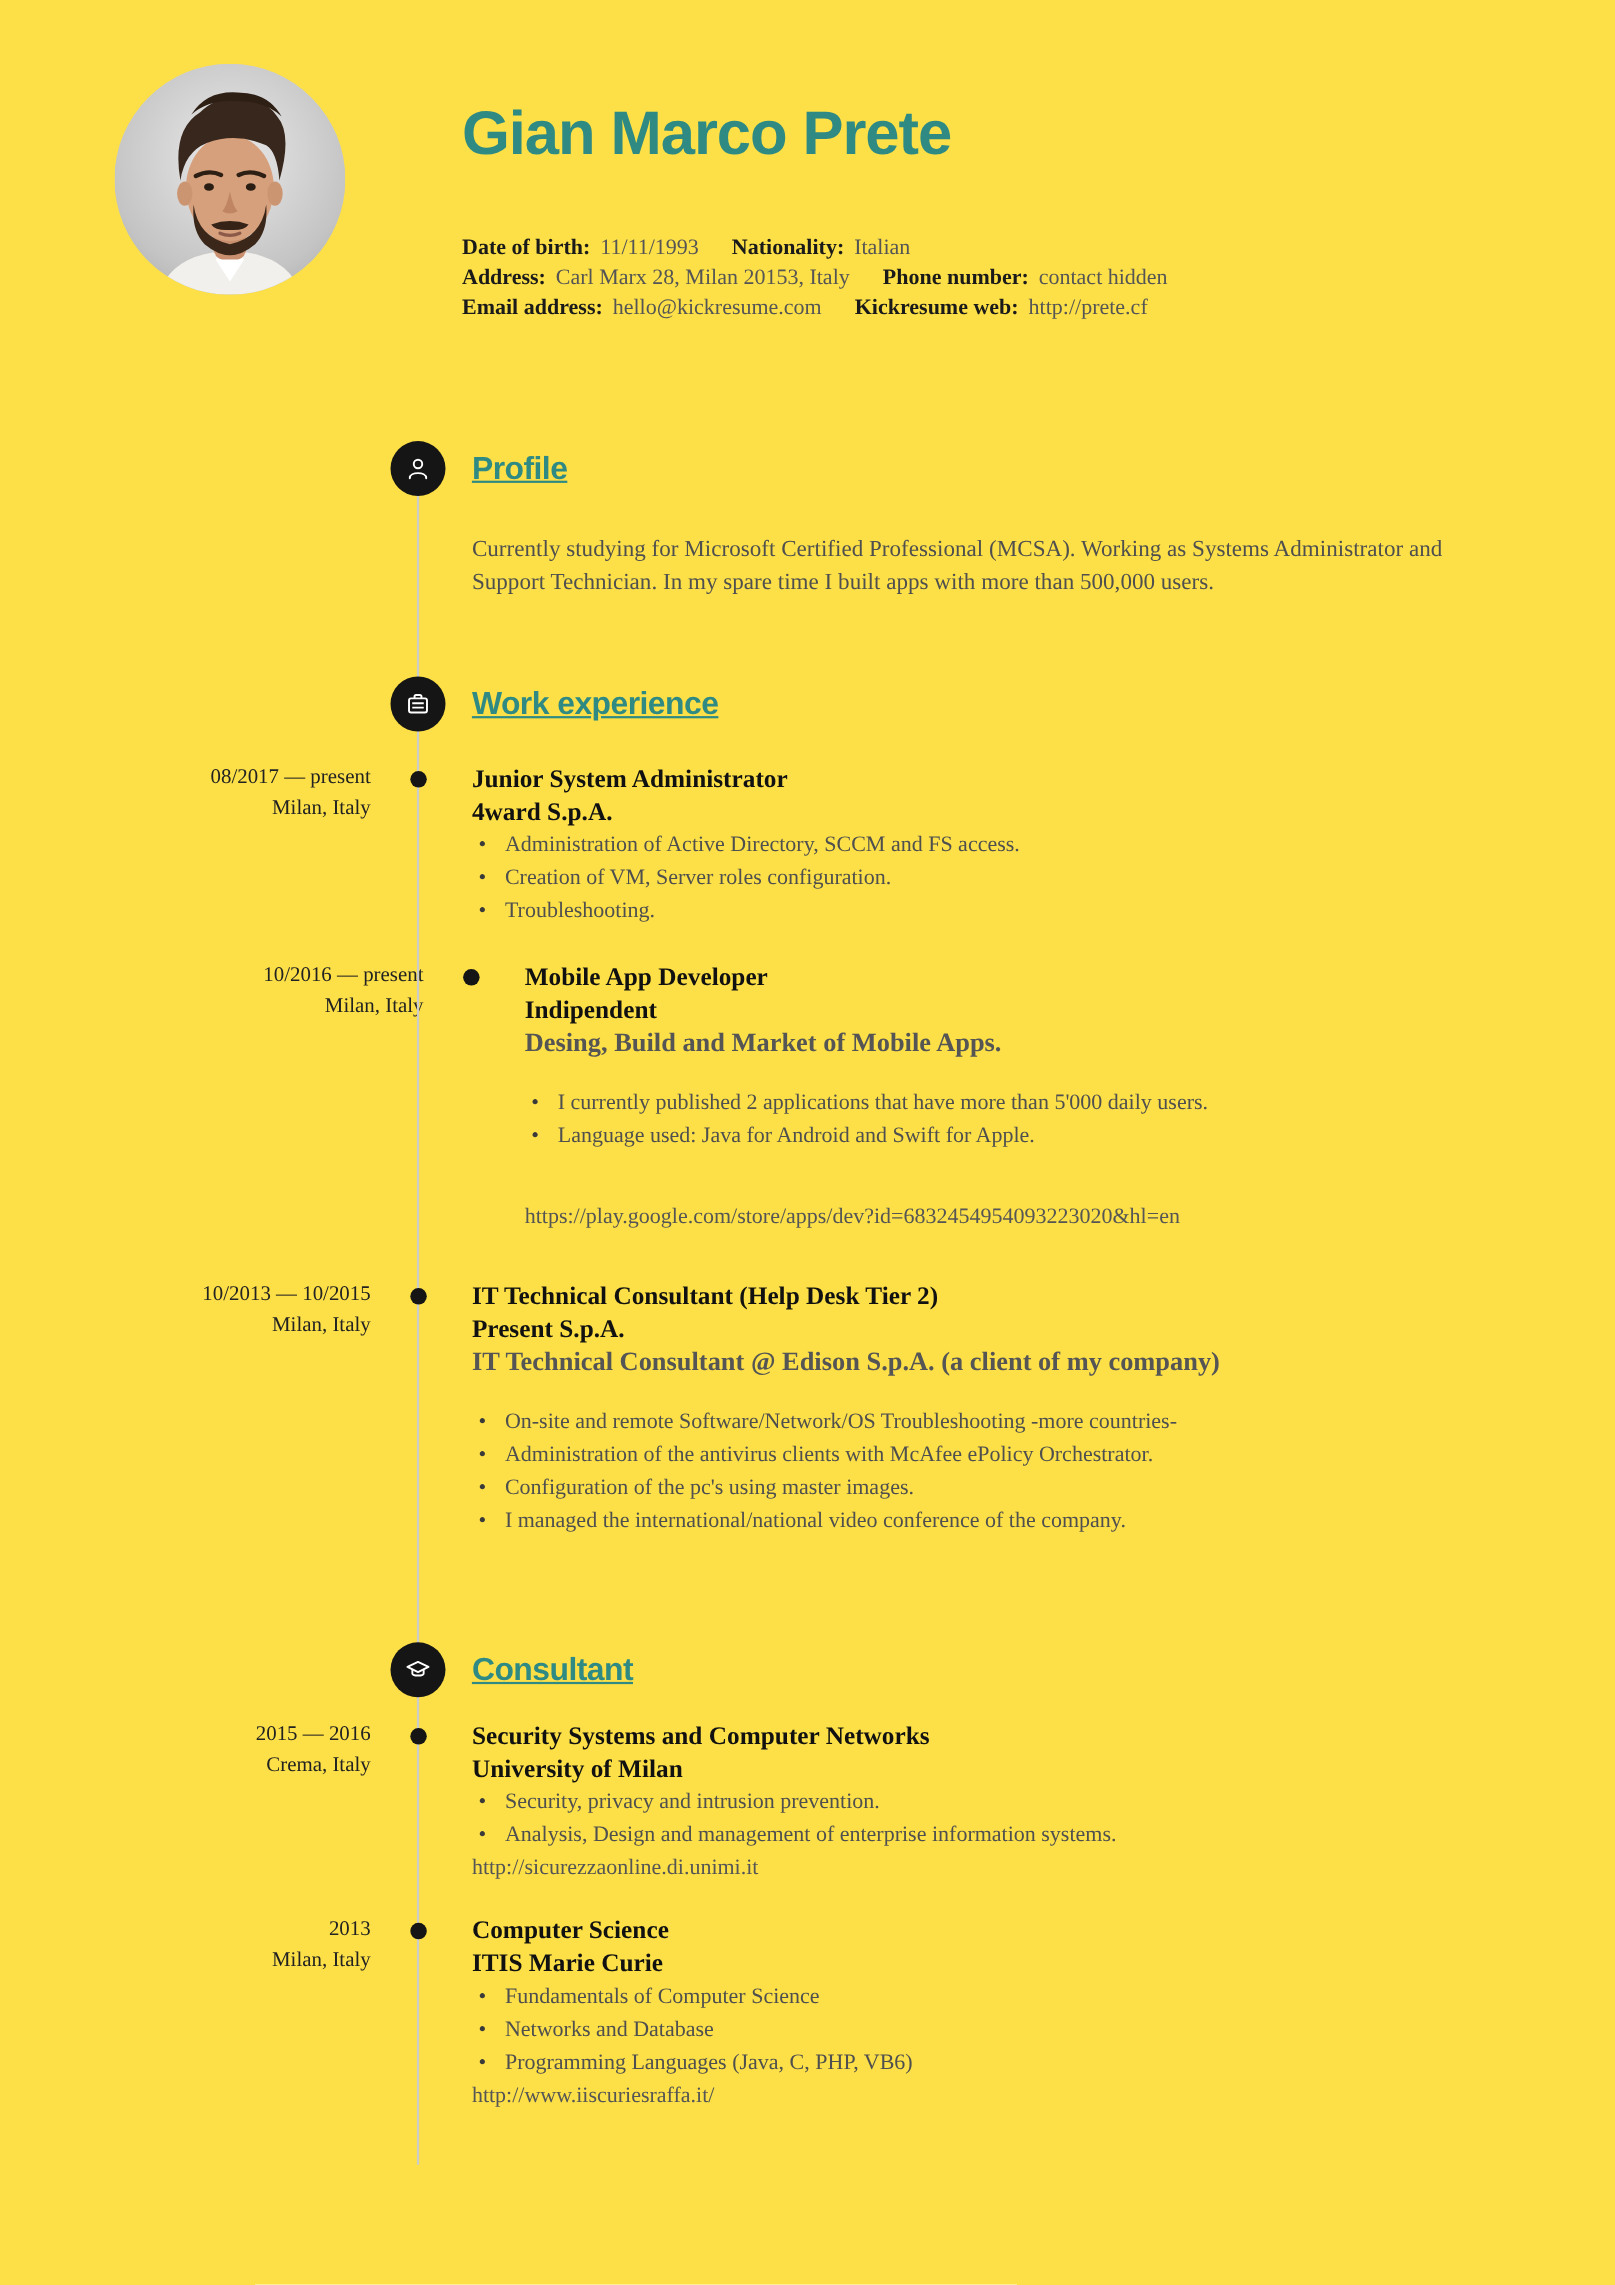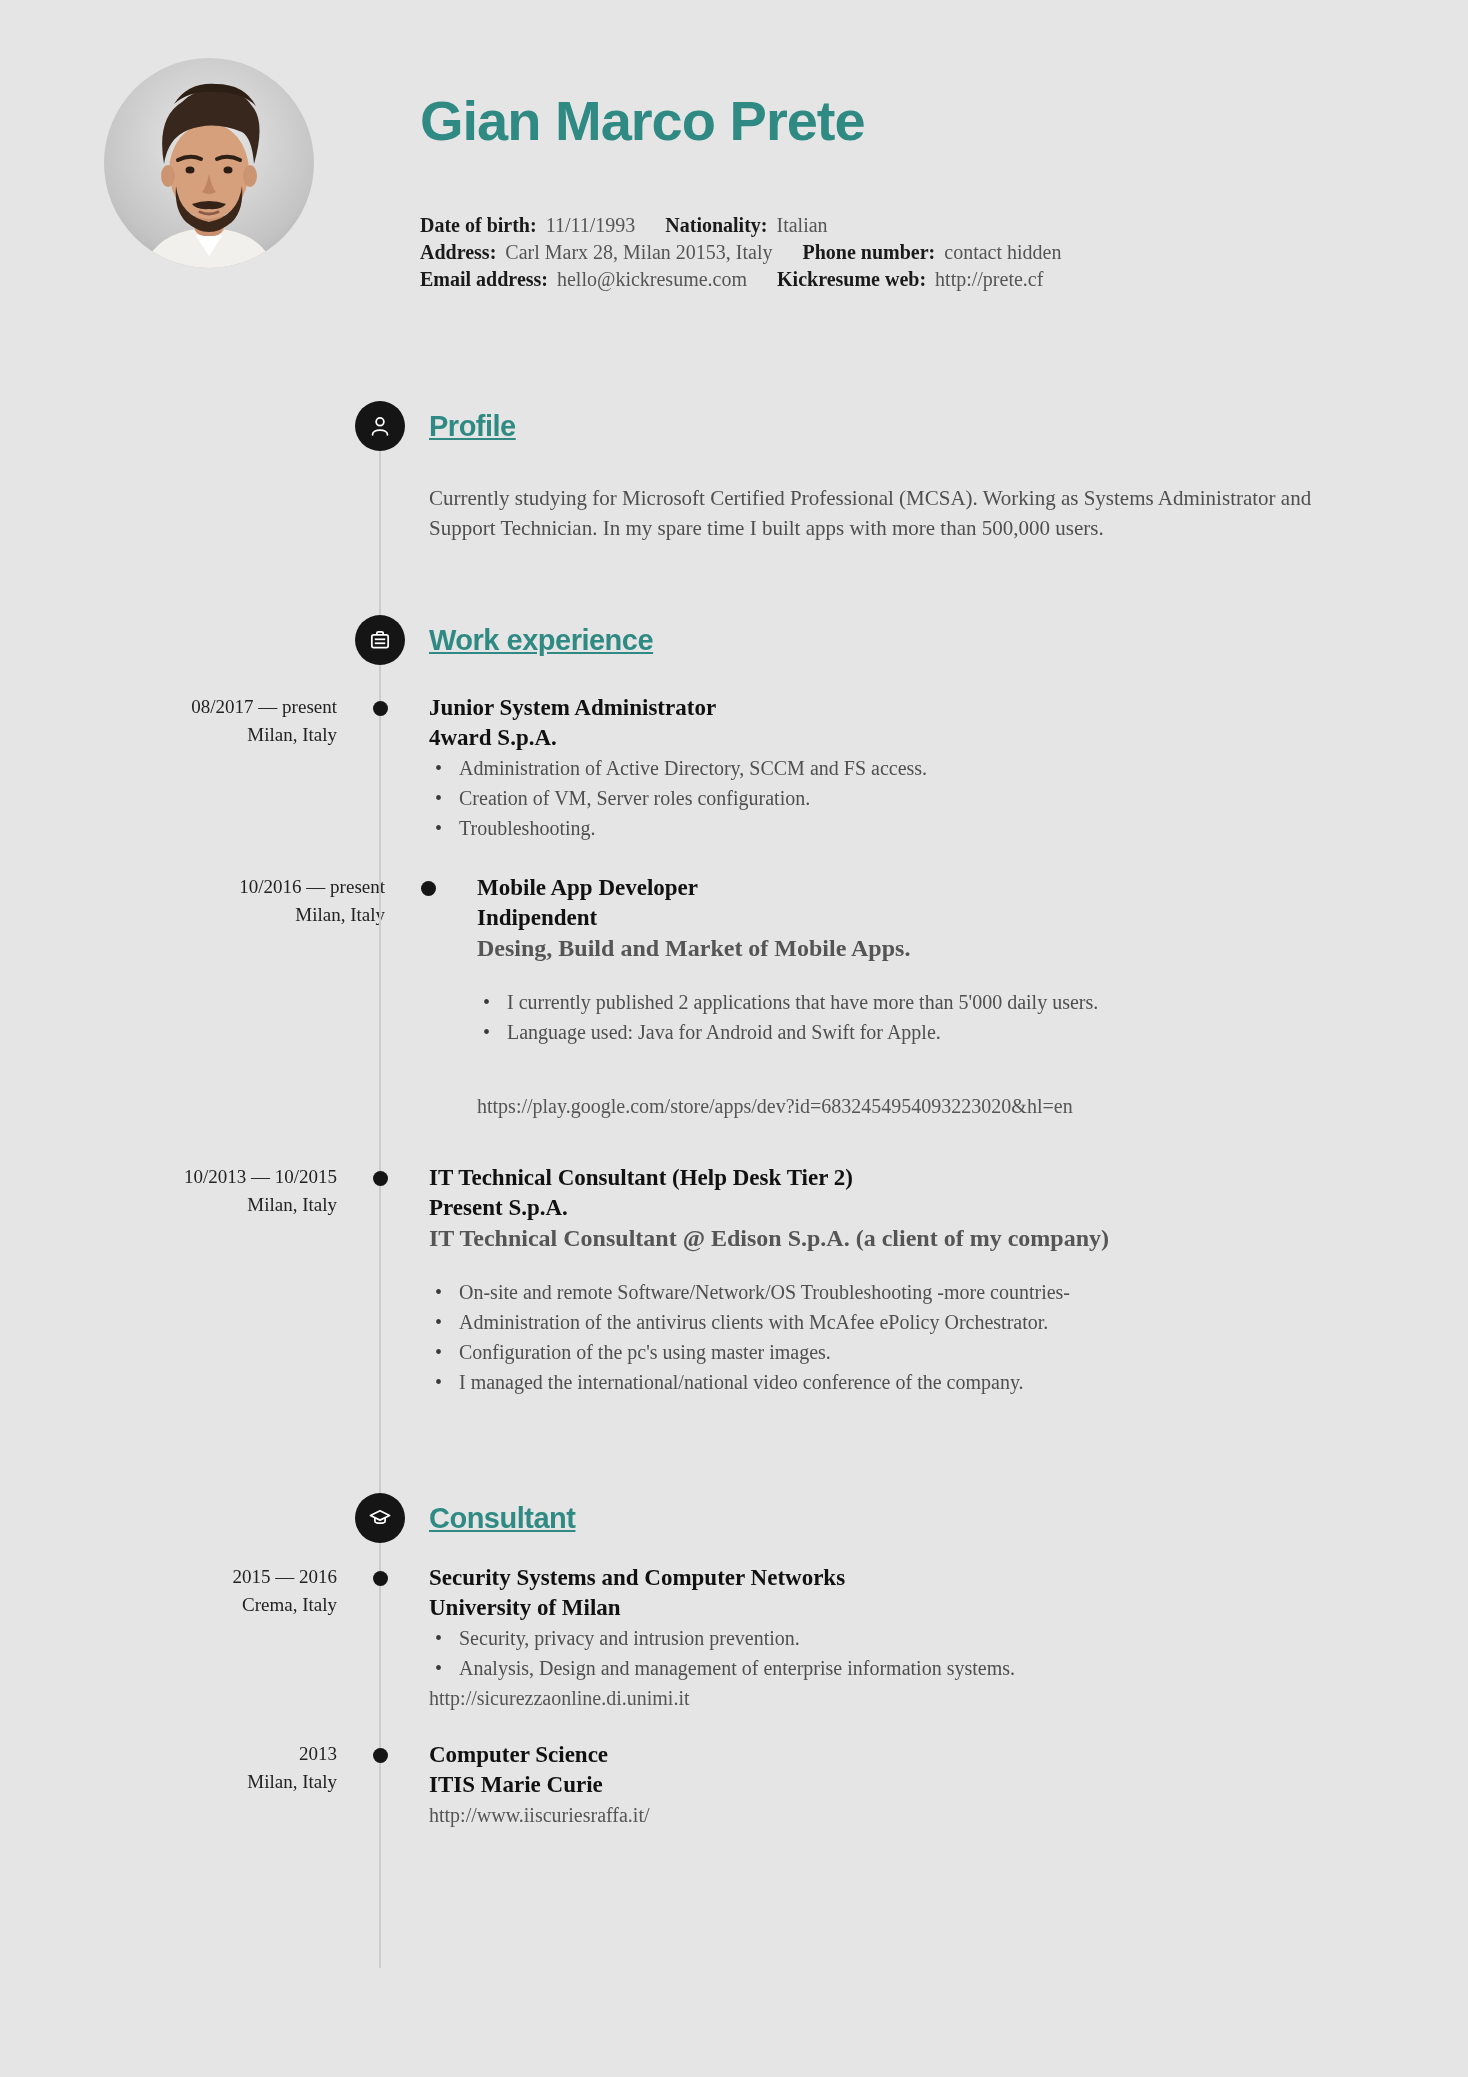--- a/index.html
+++ b/index.html
@@ -1,20 +1,20 @@
 <!DOCTYPE html>
 <html><head>
 <meta charset="utf-8">
 <style>
   * { margin:0; padding:0; box-sizing:border-box; }
   html,body { background:#ffffff; }
   .page {
     position:relative;
     width:1468px; height:2077px;
-    background:#e5e5e5;
+    background:#fde047;
     font-family:"Liberation Serif", serif;
     color:#1a1a1a;
     overflow:hidden;
   }
   
   .timeline-line {
     position:absolute; left:379px; top:401px;
     width:2px; height:1567px; background:#cccccc;
   }
   
@@ -282,17 +282,22 @@
     <div class="leftcol">
       <div>2013</div>
       <div>Milan, Italy</div>
     </div>
     <div class="midcol">
         <div class="dot"></div>
       </div>
     <div class="content">
       <div class="entry-title">Computer Science</div>
       <div class="entry-sub">ITIS Marie Curie</div>
+      <ul class="bullets">
+        <li>Fundamentals of Computer Science</li>
+        <li>Networks and Database</li>
+        <li>Programming Languages (Java, C, PHP, VB6)</li>
+      </ul>
       <a class="entry-link">http://www.iiscuriesraffa.it/</a>
     </div>
   </div>
 
 </div>
 
 </body></html>

